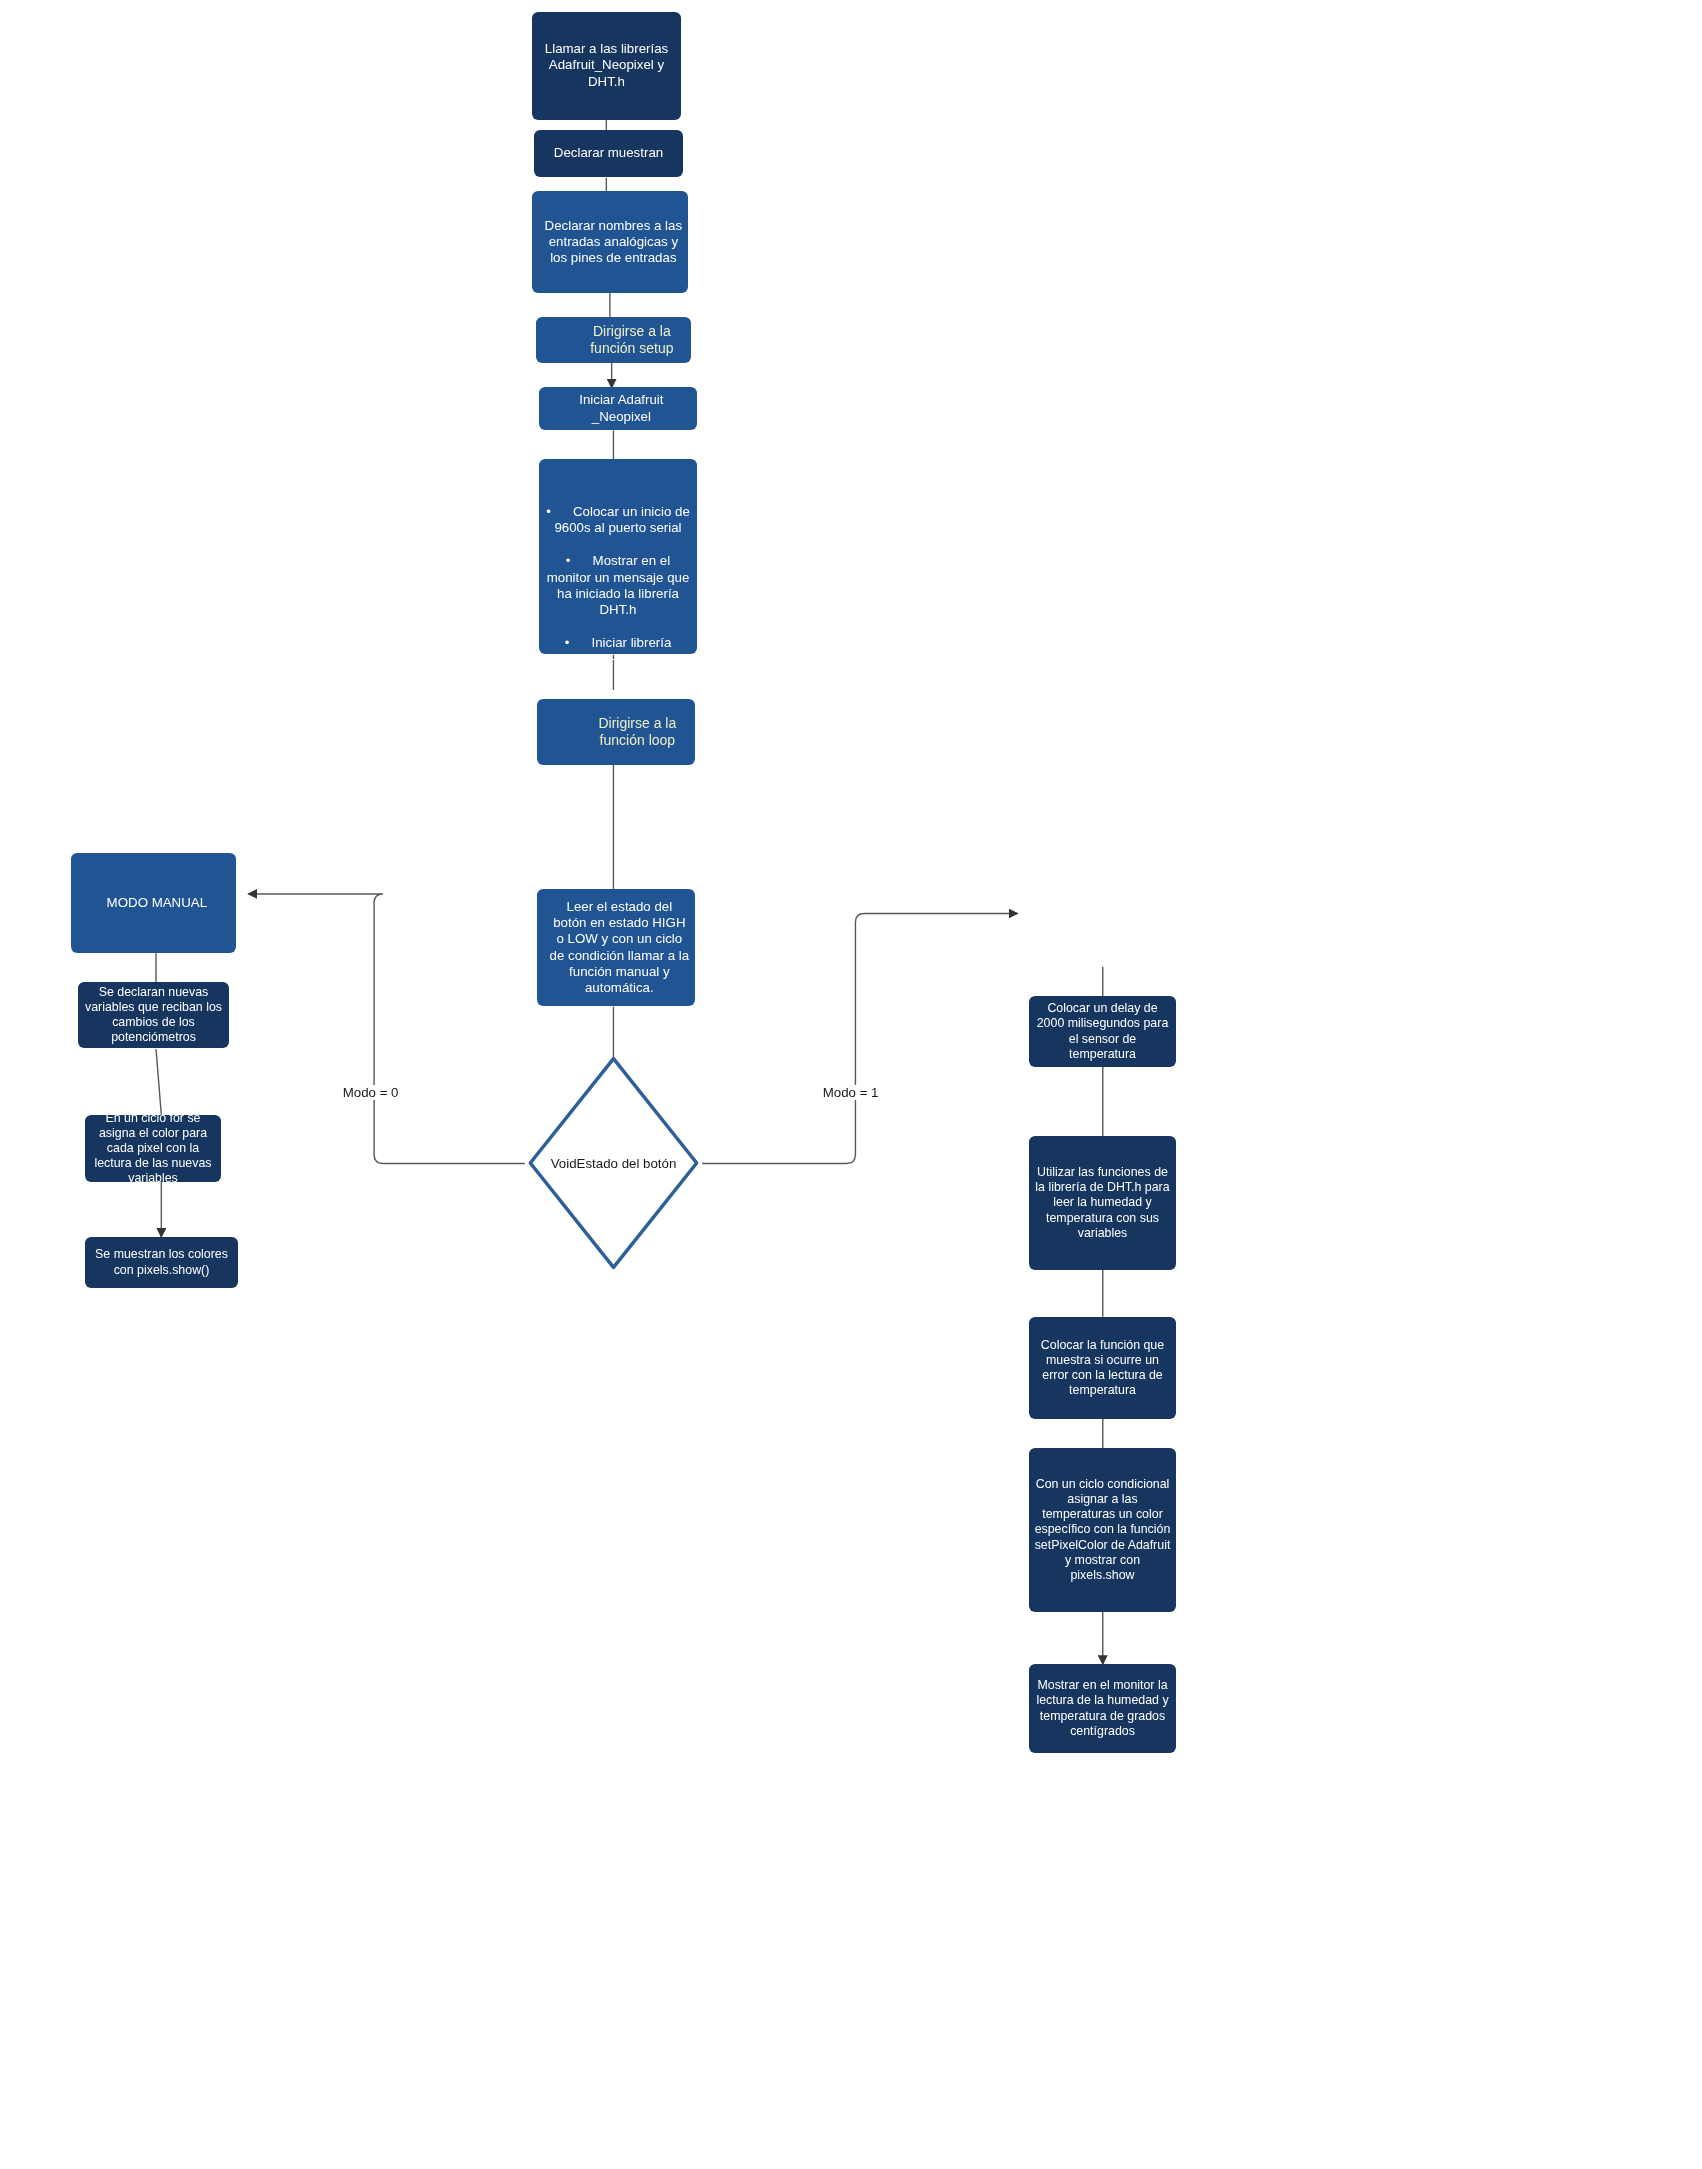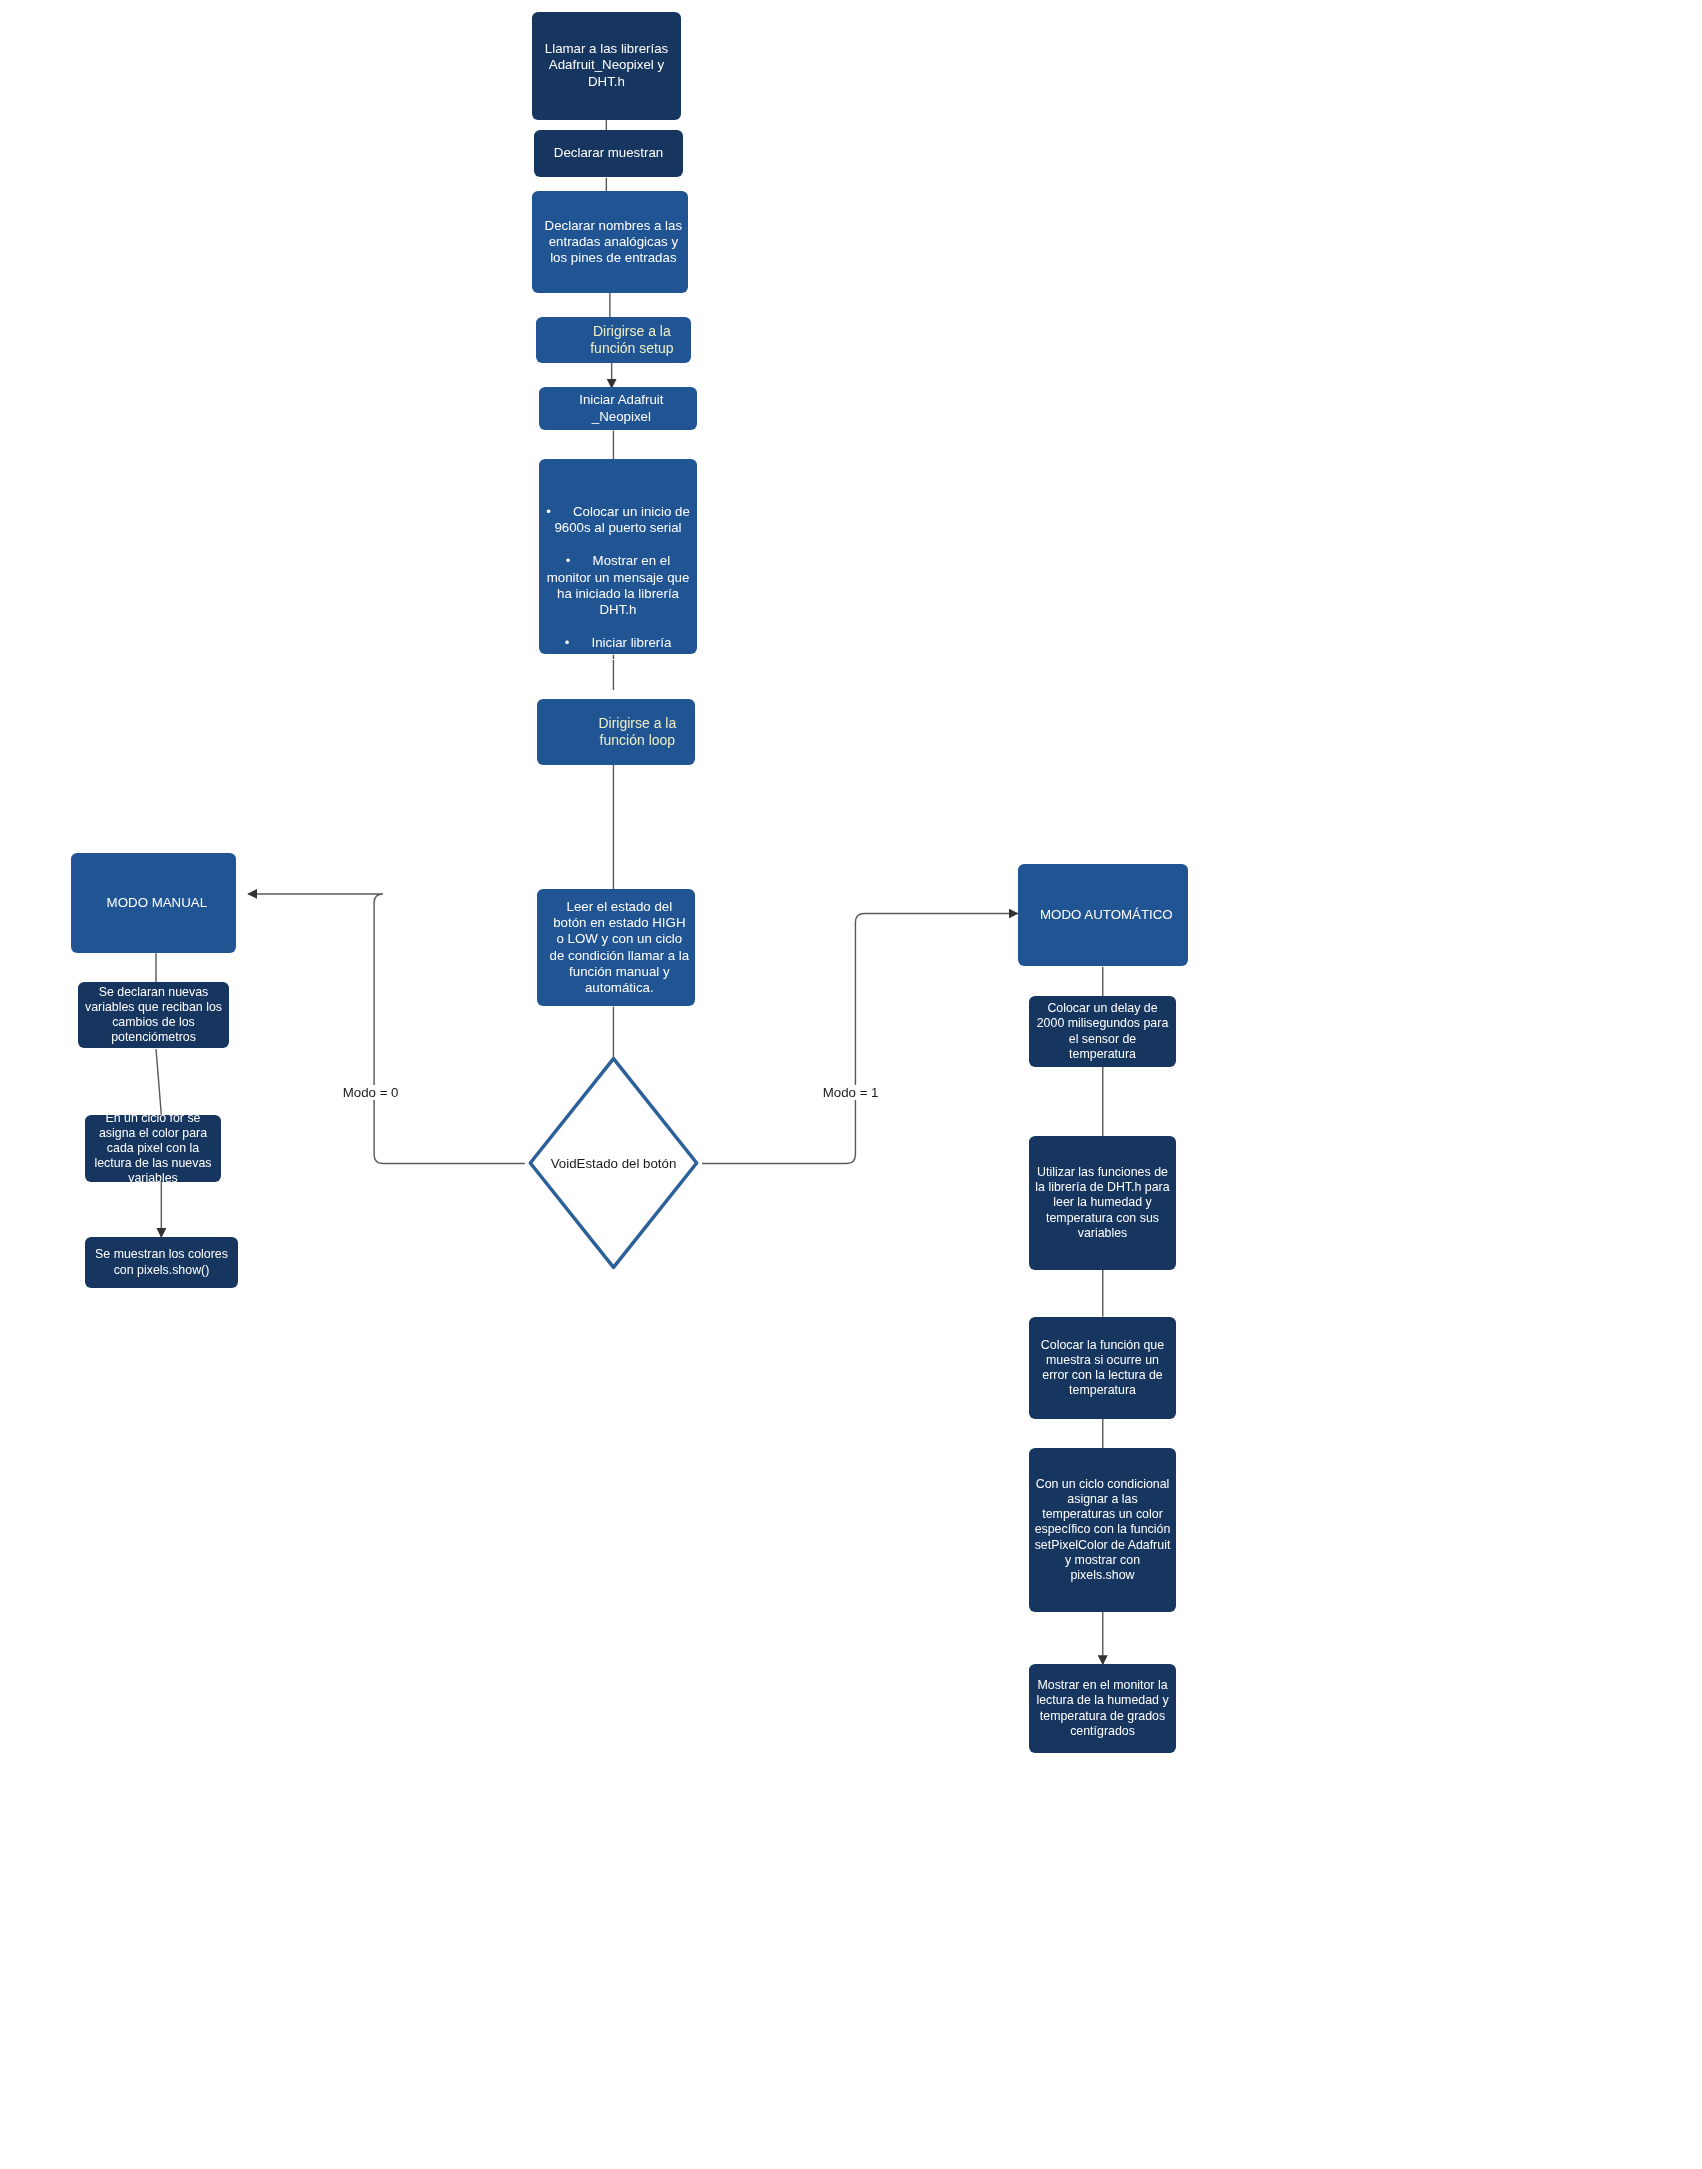--- a/index.html
+++ b/index.html
@@ -172,21 +172,20 @@
   <div class="edge-label" style="left:820px; top:1085px;">Modo = 1</div>
 
   <div class="node mid" style="left:71px; top:853px; width:165px; height:100px; font-size:13.3px;">MODO MANUAL</div>
 
   <div class="node dark" style="left:78px; top:982px; width:151px; height:66px; font-size:12.4px;">Se declaran nuevas variables que reciban los cambios de los potenciómetros</div>
 
   <div class="node dark" style="left:85px; top:1115px; width:136px; height:67px; font-size:12.4px;">En un ciclo for se asigna el color para cada pixel con la lectura de las nuevas variables</div>
 
   <div class="node dark" style="left:85px; top:1237px; width:153px; height:51px; font-size:12.4px;">Se muestran los colores con pixels.show()</div>
 
-  <div class="node mid" style="left:1018px; top:864px; width:170px; height:102px; font-size:13.3px;">MODO AUTOMÁTICO</div>
 
   <div class="node dark" style="left:1029px; top:996px; width:147px; height:71px; font-size:12.4px;">Colocar un delay de 2000 milisegundos para el sensor de temperatura</div>
 
   <div class="node dark" style="left:1029px; top:1136px; width:147px; height:134px; font-size:12.4px;">Utilizar las funciones de la librería de DHT.h para leer la humedad y temperatura con sus variables</div>
 
   <div class="node dark" style="left:1029px; top:1317px; width:147px; height:102px; font-size:12.4px;">Colocar la función que muestra si ocurre un error con la lectura de temperatura</div>
 
   <div class="node dark" style="left:1029px; top:1448px; width:147px; height:164px; font-size:12.4px;">Con un ciclo condicional asignar a las temperaturas un color específico con la función setPixelColor de Adafruit y mostrar con pixels.show</div>
 
   <div class="node dark" style="left:1029px; top:1664px; width:147px; height:89px; font-size:12.4px;">Mostrar en el monitor la lectura de la humedad y temperatura de grados centígrados</div>

